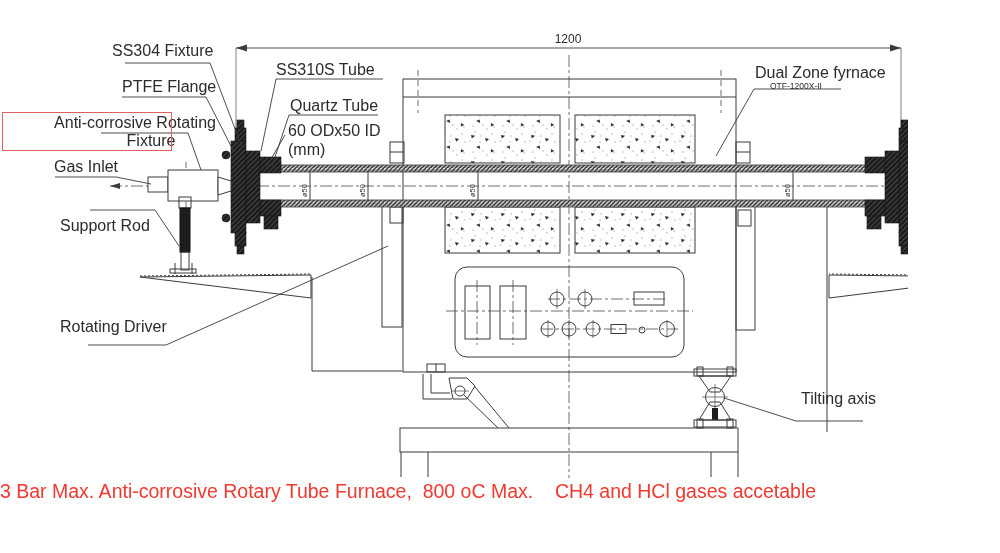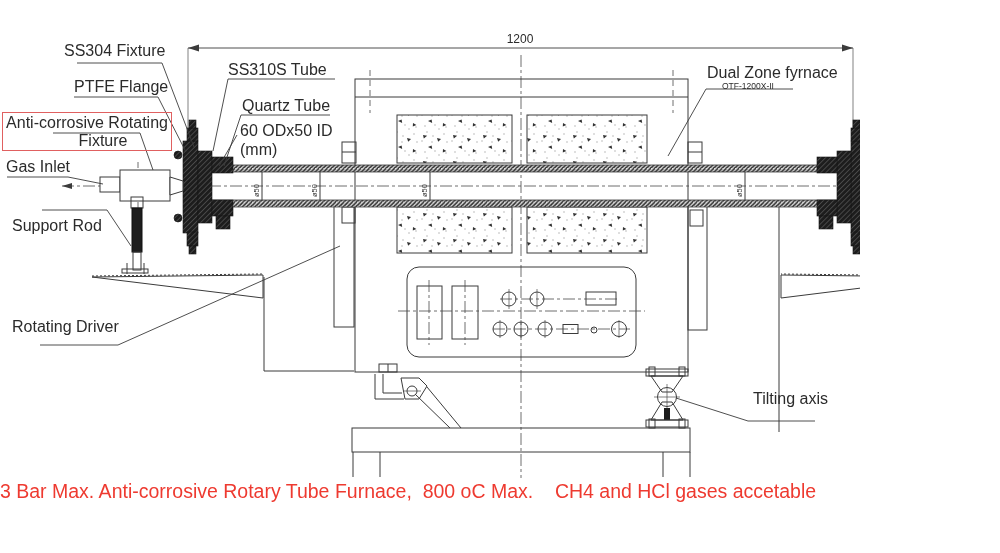--- a/index.html
+++ b/index.html
@@ -1,17 +1,17 @@
 <!DOCTYPE html>
 <html><head>
 <meta charset="utf-8">
 <style>
   html,body{margin:0;padding:0;background:#fff;}
   #stage{position:relative;width:860px;height:553px;background:#ffffff;overflow:hidden;
-         font-family:"Liberation Sans",sans-serif;}
+         font-family:"Liberation Sans",sans-serif;padding-left:48px;}
   svg text{font-family:"Liberation Sans",sans-serif;fill:#2b2b2b;}
   .lbl{font-size:16px;}
   .lbl-sm{font-size:8.5px;}
   .dim{font-size:12px;}
   .tube-dim{font-size:7.5px;fill:#3a3a3a;}
   .ln{stroke:#3b3b3b;fill:none;stroke-width:1;}
   .ln2{stroke:#3b3b3b;fill:#fff;stroke-width:1;}
   .thin{stroke:#4a4a4a;fill:none;stroke-width:0.7;}
   .ld{stroke:#3b3b3b;stroke-width:0.9;fill:none;}
   .dk{fill:url(#flangeFill);stroke:#141414;stroke-width:0.6;}

